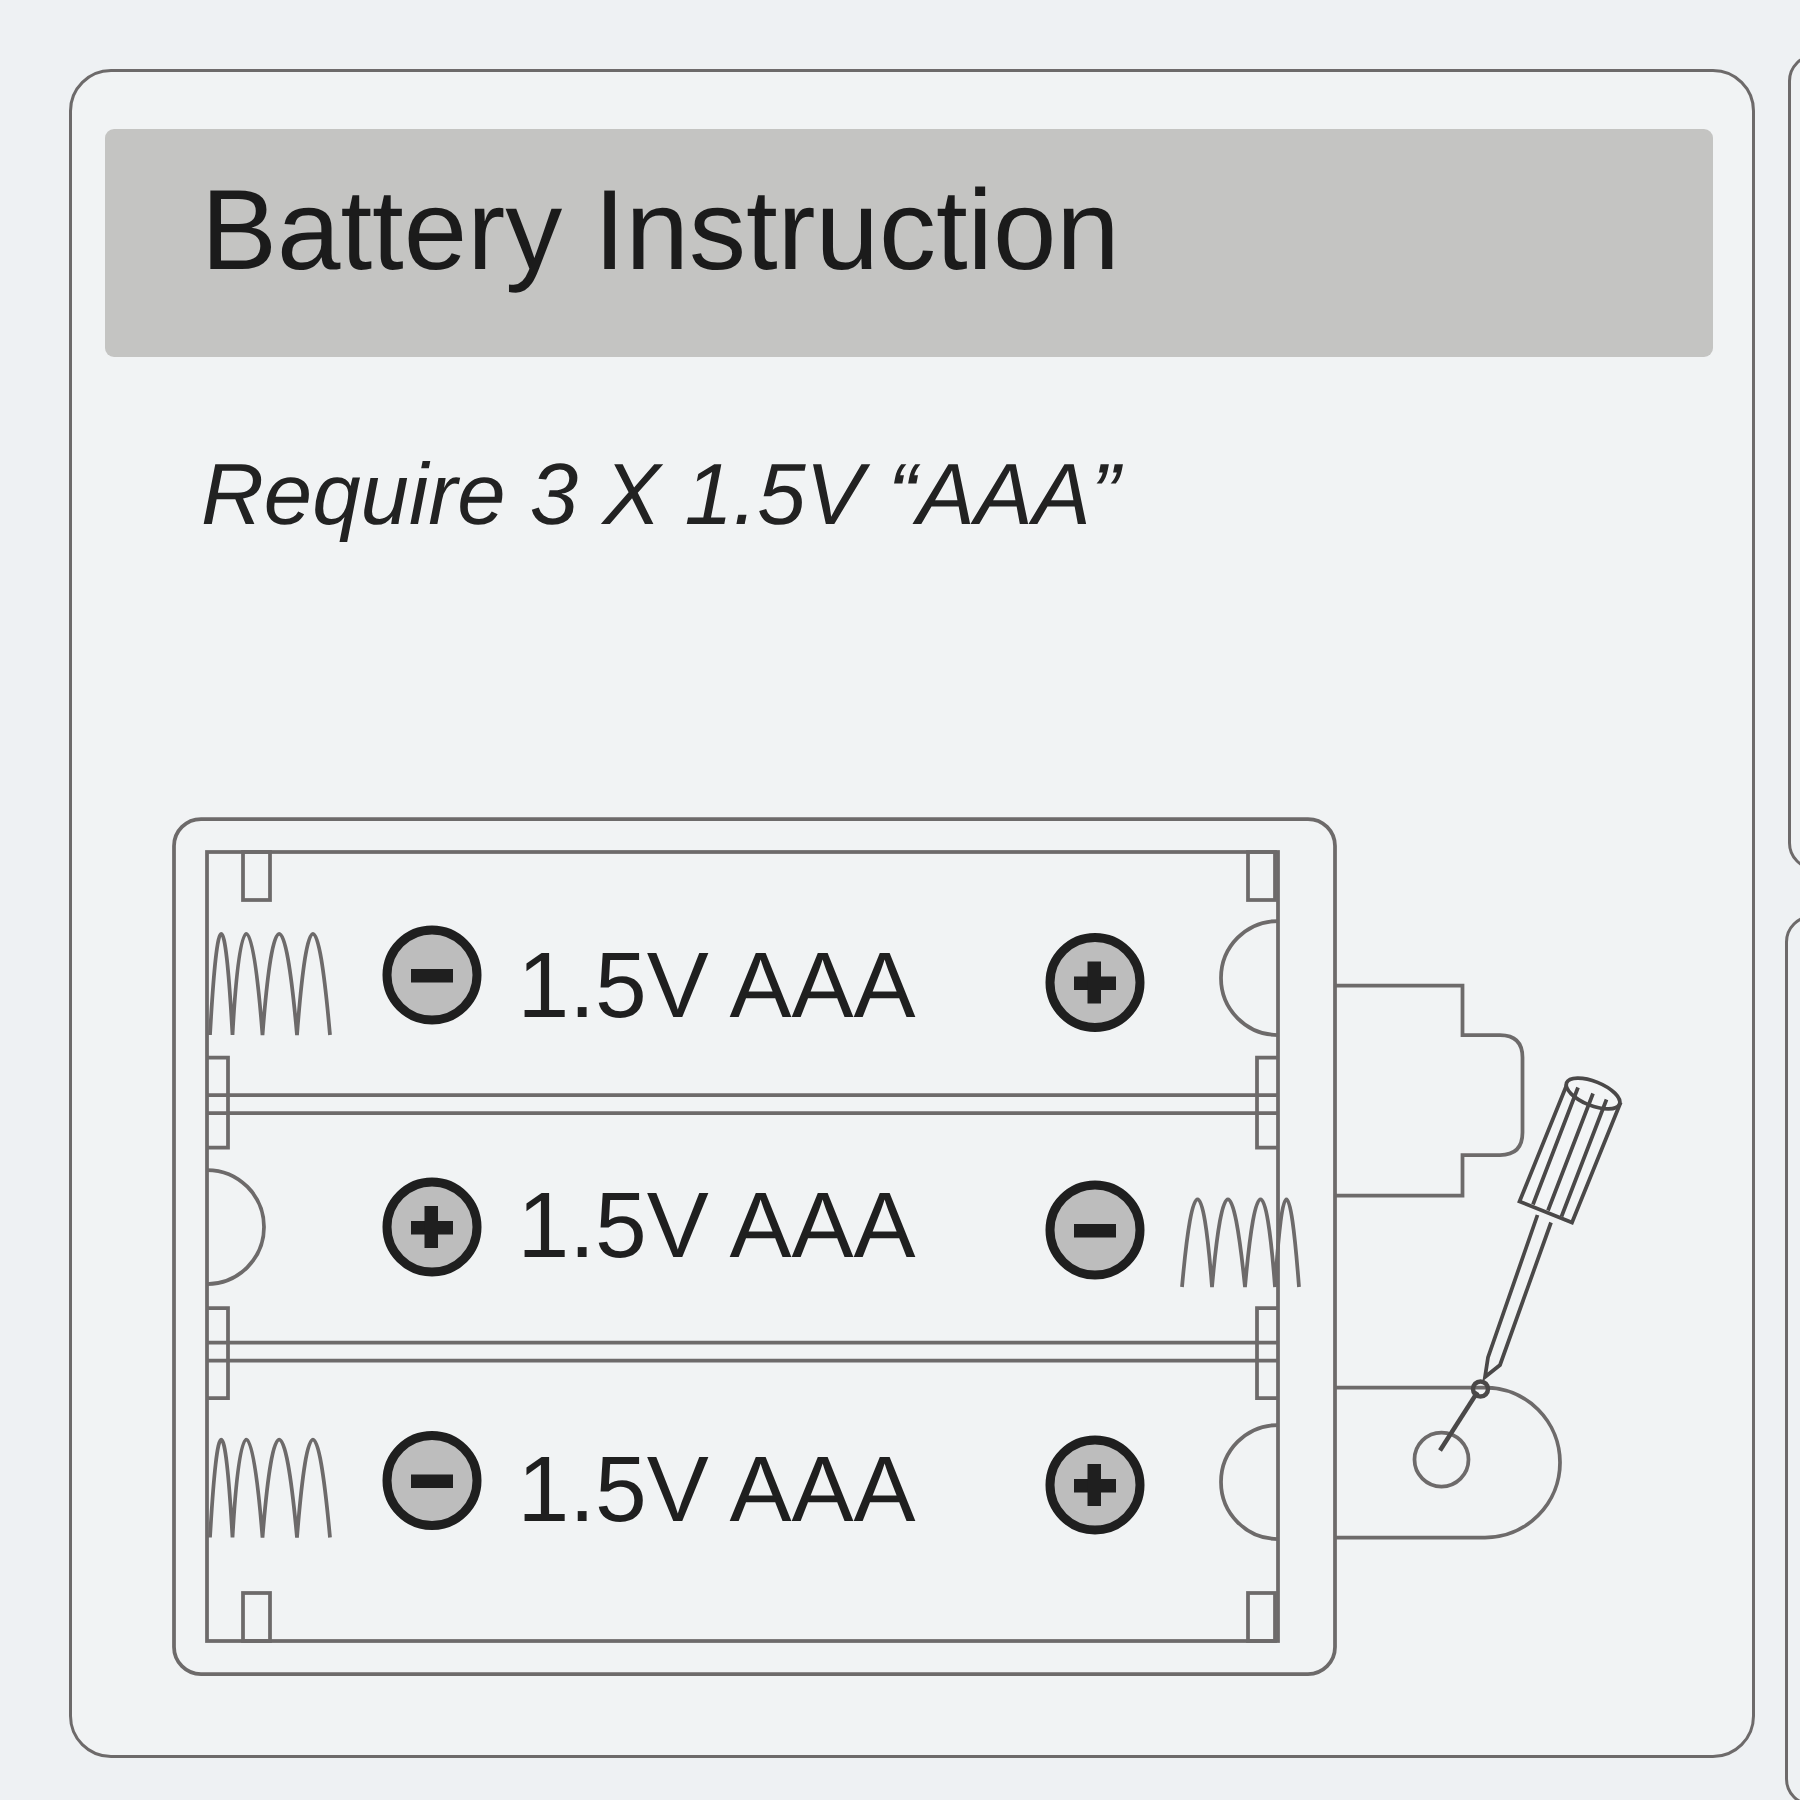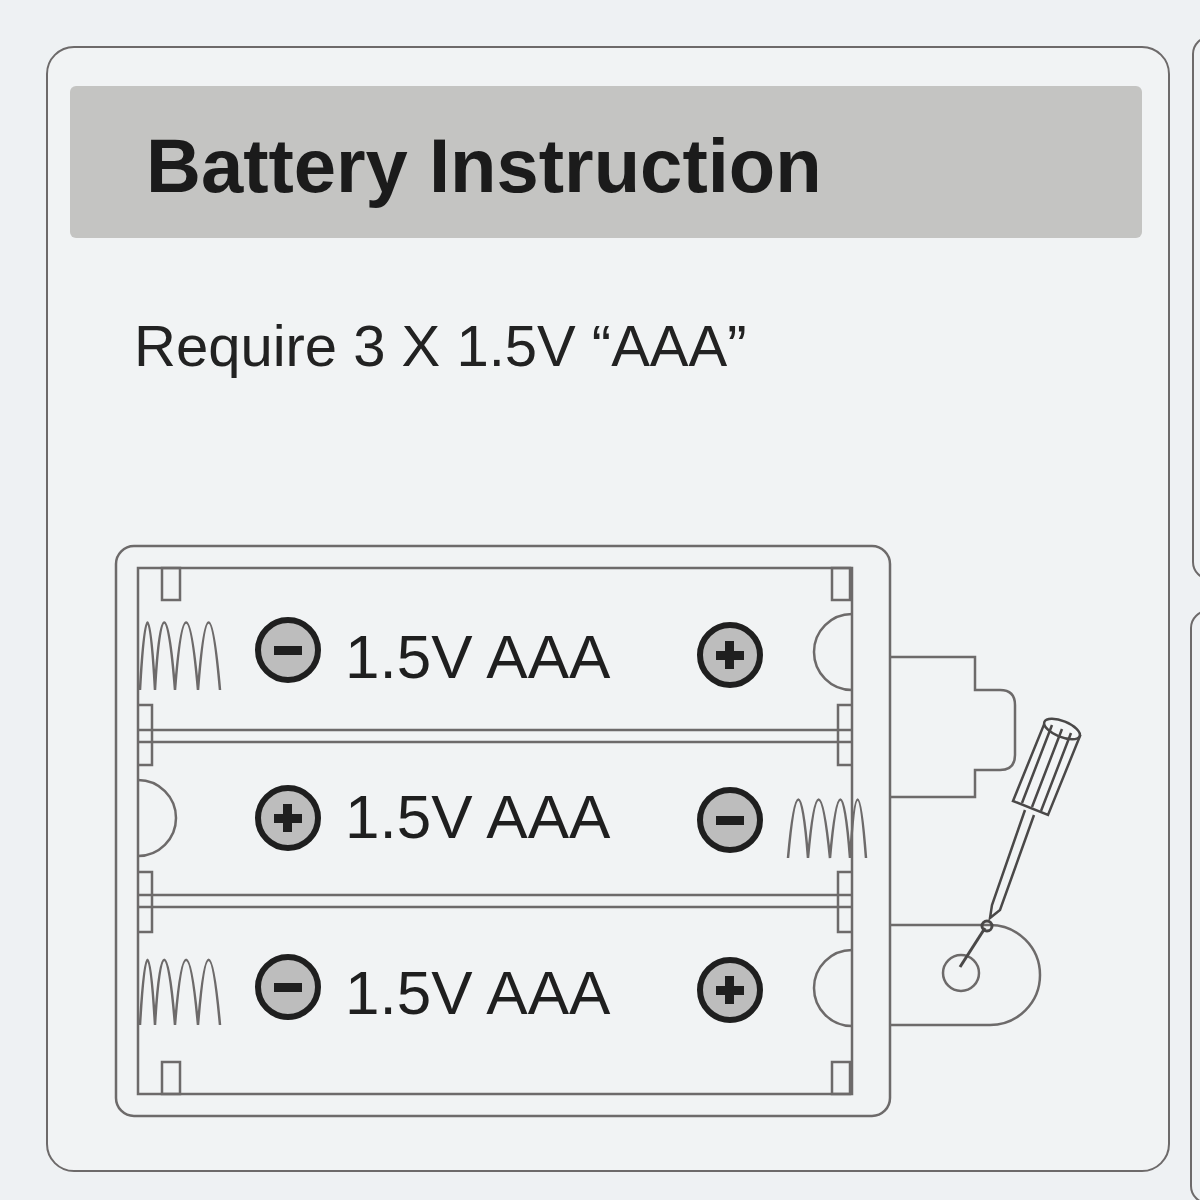--- a/index.html
+++ b/index.html
@@ -1,22 +1,22 @@
 <!DOCTYPE html>
 <html><head>
 <meta charset="utf-8">
 <style>
   html,body{margin:0;padding:0;}
   body{width:1200px;height:1200px;background:#eef1f3;position:relative;overflow:hidden;font-family:"Liberation Sans",sans-serif;color:#1f1f1f;}
   .panel{position:absolute;left:46px;top:46px;width:1124px;height:1126px;border:2px solid #6d6a6a;border-radius:28px;background:#f1f3f4;box-sizing:border-box;}
   .side1{position:absolute;left:1192px;top:36px;width:40px;height:540px;border:2px solid #6d6a6a;border-radius:18px;}
   .side2{position:absolute;left:1190px;top:610px;width:40px;height:590px;border:2px solid #6d6a6a;border-radius:18px;}
   .title-bar{position:absolute;left:70px;top:86px;width:1072px;height:152px;background:#c4c4c2;border-radius:6px;}
-  .title{position:absolute;left:134px;top:104px;font-size:76px;line-height:100px;color:#1b1b1b;margin:12px;font-weight:bold;}
-  .desc{position:absolute;left:134px;top:300px;font-size:58px;line-height:92px;color:#222;margin:0;}
+  .title{position:absolute;left:134px;top:104px;font-size:76px;line-height:100px;color:#1b1b1b;margin:0;font-weight:normal;}
+  .desc{position:absolute;left:134px;top:284px;font-size:58px;line-height:92px;color:#222;margin:0;font-style:italic;}
   .desc span{display:block;}
   svg.diagram{position:absolute;left:0;top:0;}
   .lbl{font-family:"Liberation Sans",sans-serif;font-size:62px;fill:#1f1f1f;}
 </style>
 </head>
 <body>
 
 <div class="panel"></div>
 <div class="side1"></div>
 <div class="side2"></div>

